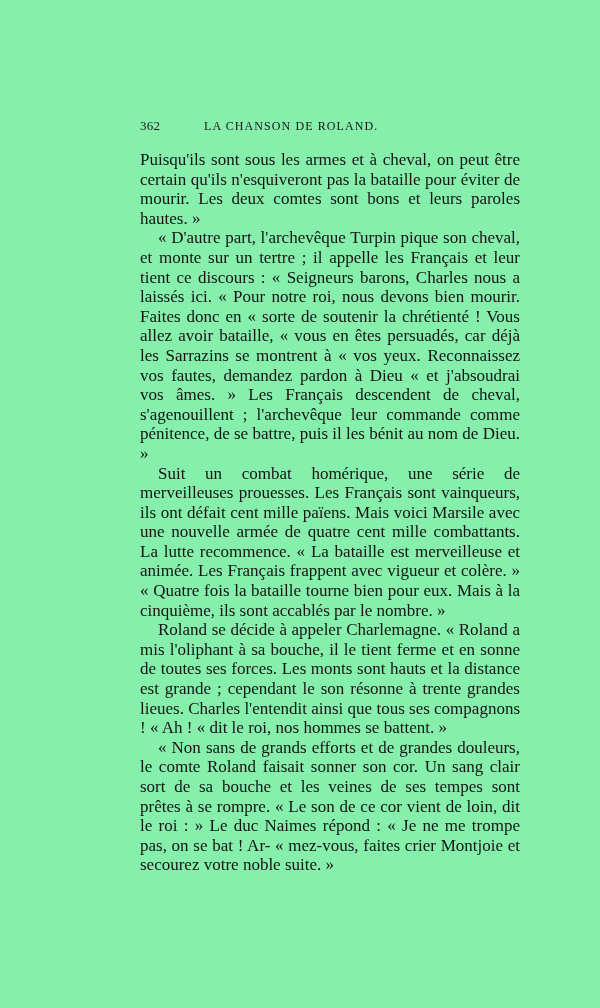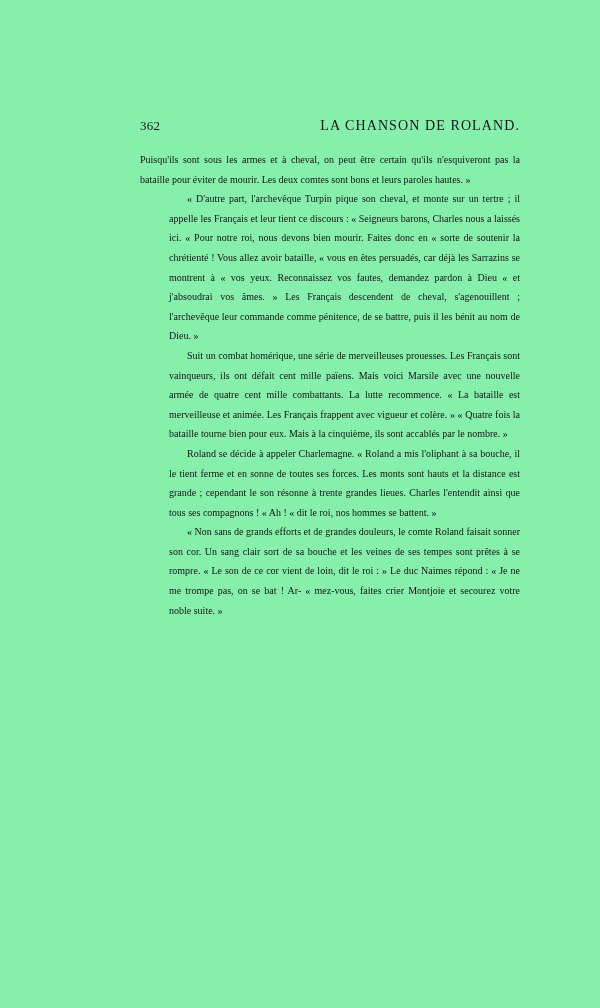--- a/index.html
+++ b/index.html
@@ -48,39 +48,38 @@
     font-size: 12.5px;
     letter-spacing: 0.2px;
   }
   .folio {
     width: 44px;
     font-size: 13px;
     color: #151515;
   }
   .running-head {
     flex: 1;
-    font-size: 14px;
+    font-size: 12px;
     letter-spacing: 1.1px;
     color: #151515;
-    text-align: right;
+    text-align: left;
     padding-left: 20px;
   }
   .body-text p {
     margin: 0 0 0 0;
     text-align: justify;
     text-justify: inter-word;
-    font-size: 10px;
+    font-size: 17px;
     line-height: 19.6px;
     color: #141414;
     text-indent: 0;
     hyphens: none;
   }
   .body-text p.indent {
     text-indent: 18px;
-    margin-left: 29px;
   }
   .body-text p + p {
     margin-top: 0;
   }
 </style>
 </head>
 <body>
 
 <div class="page">
   <div class="paper-noise"></div>

